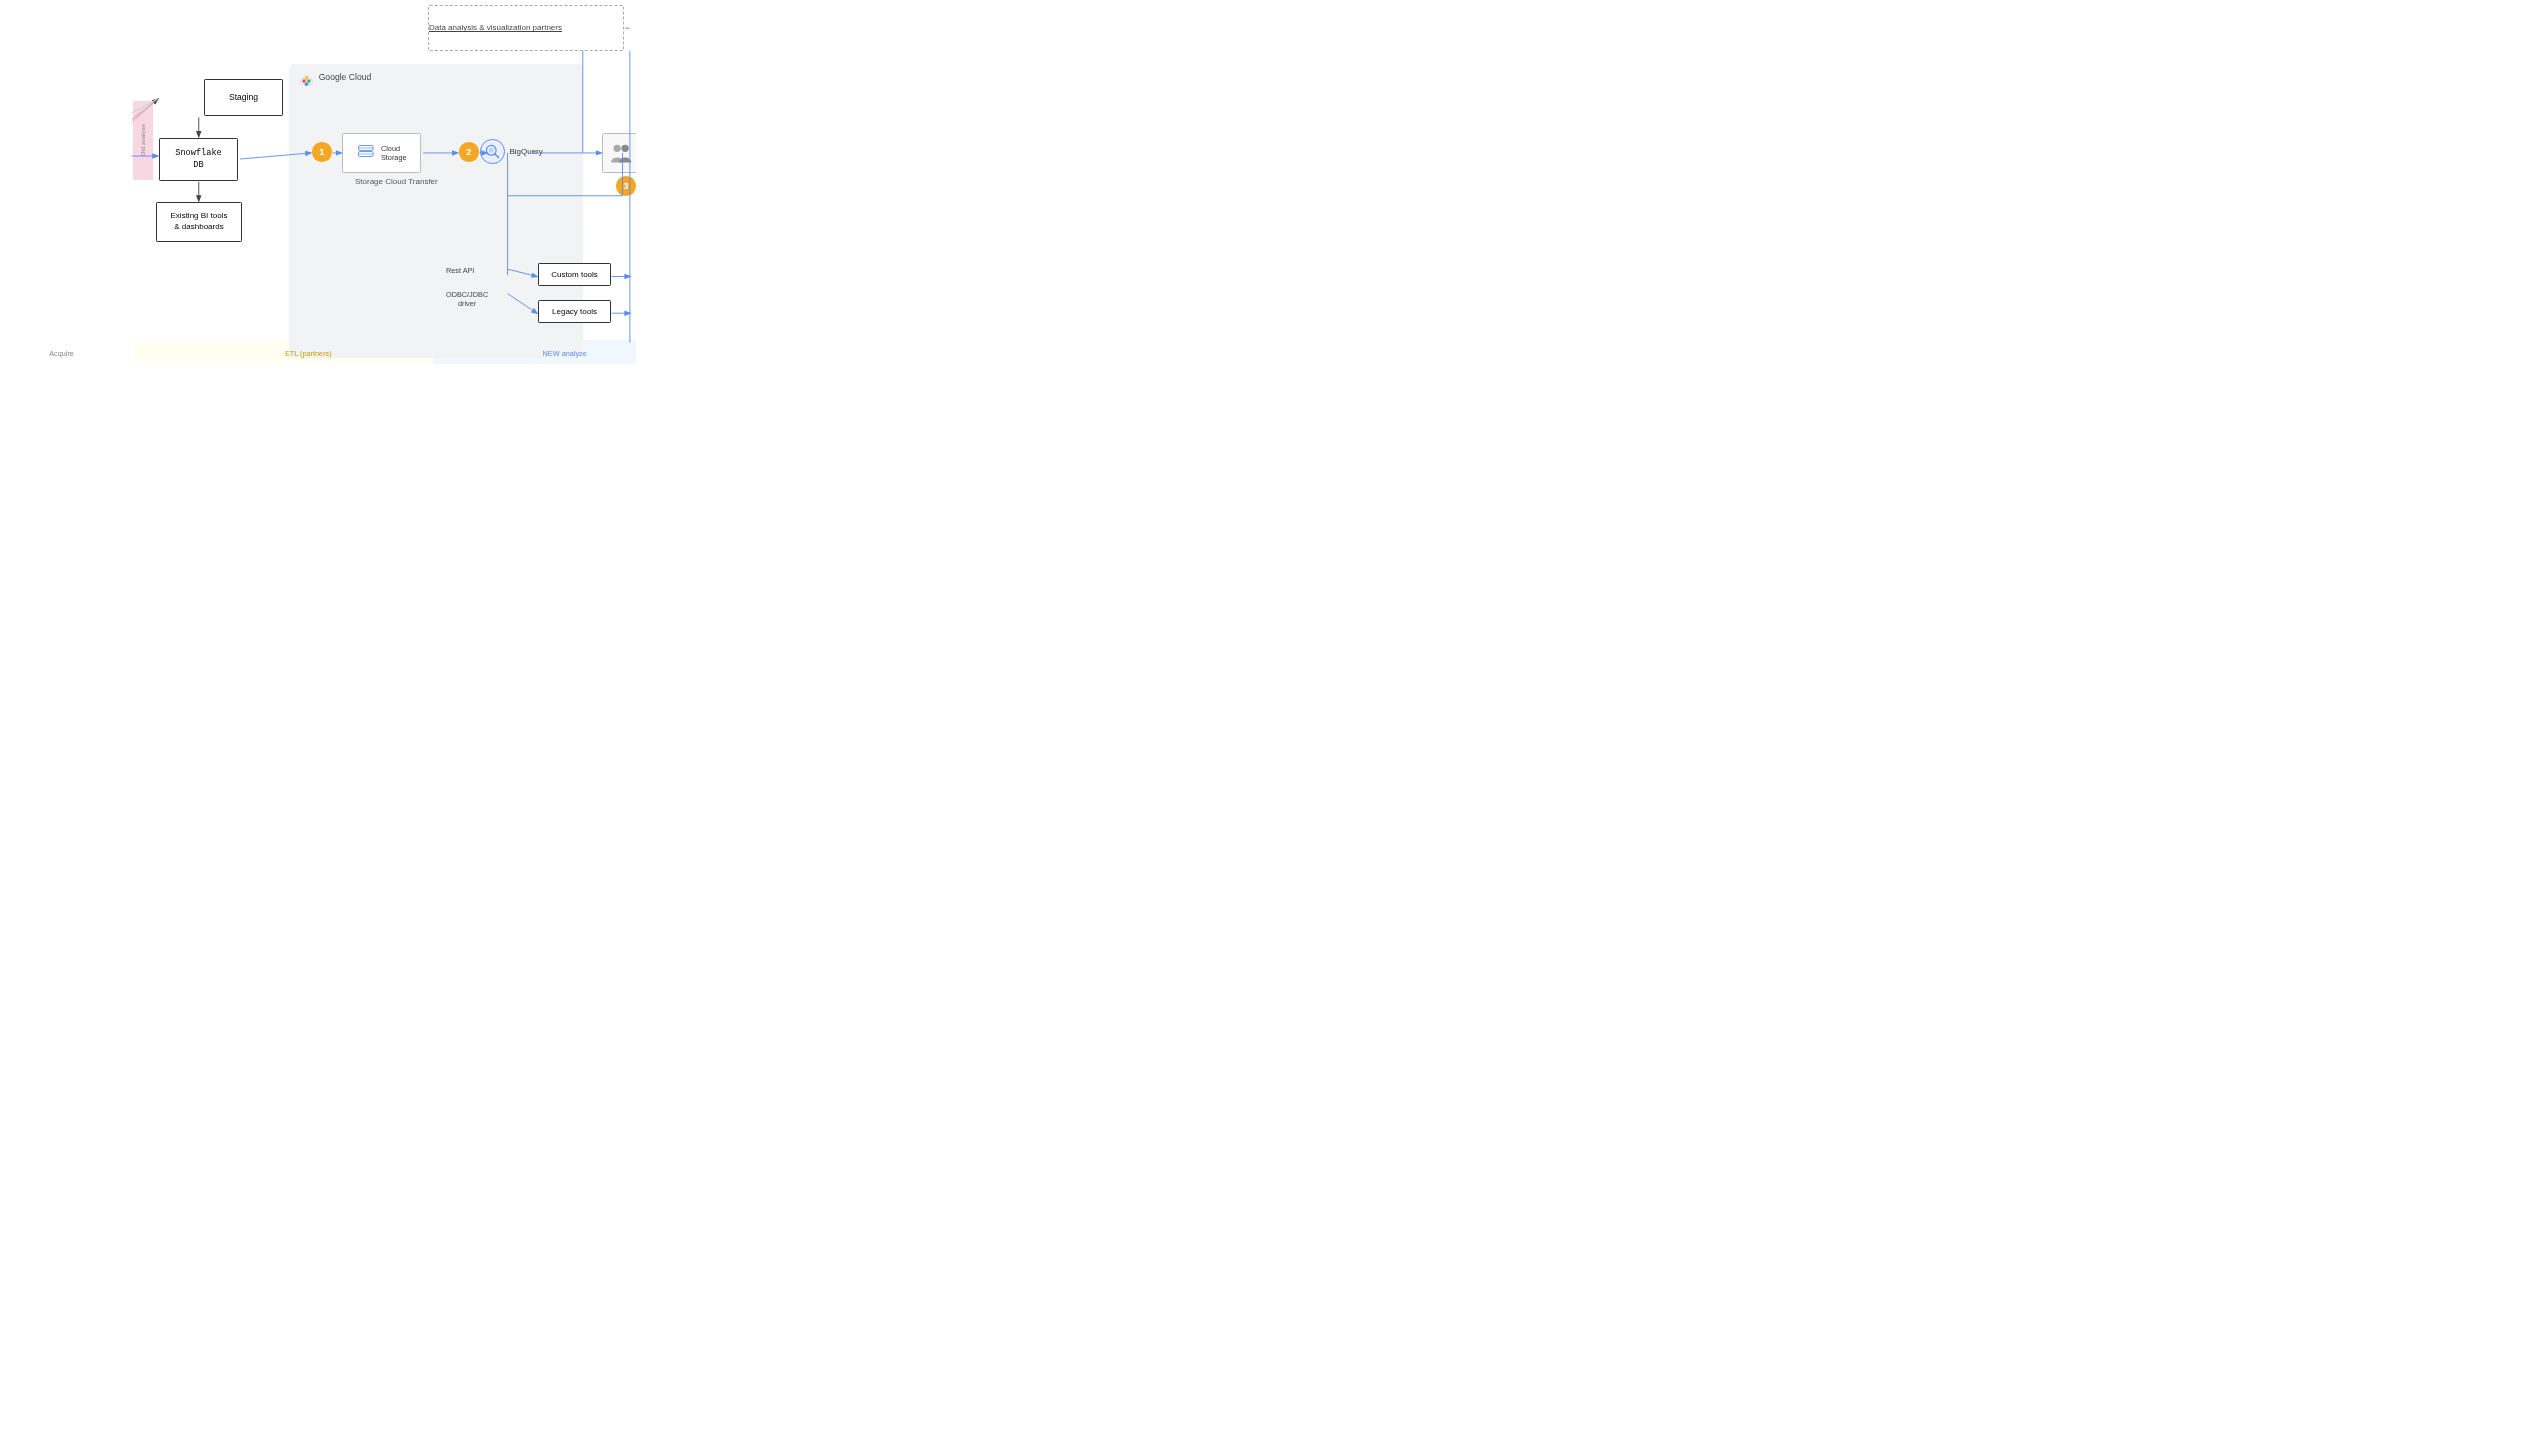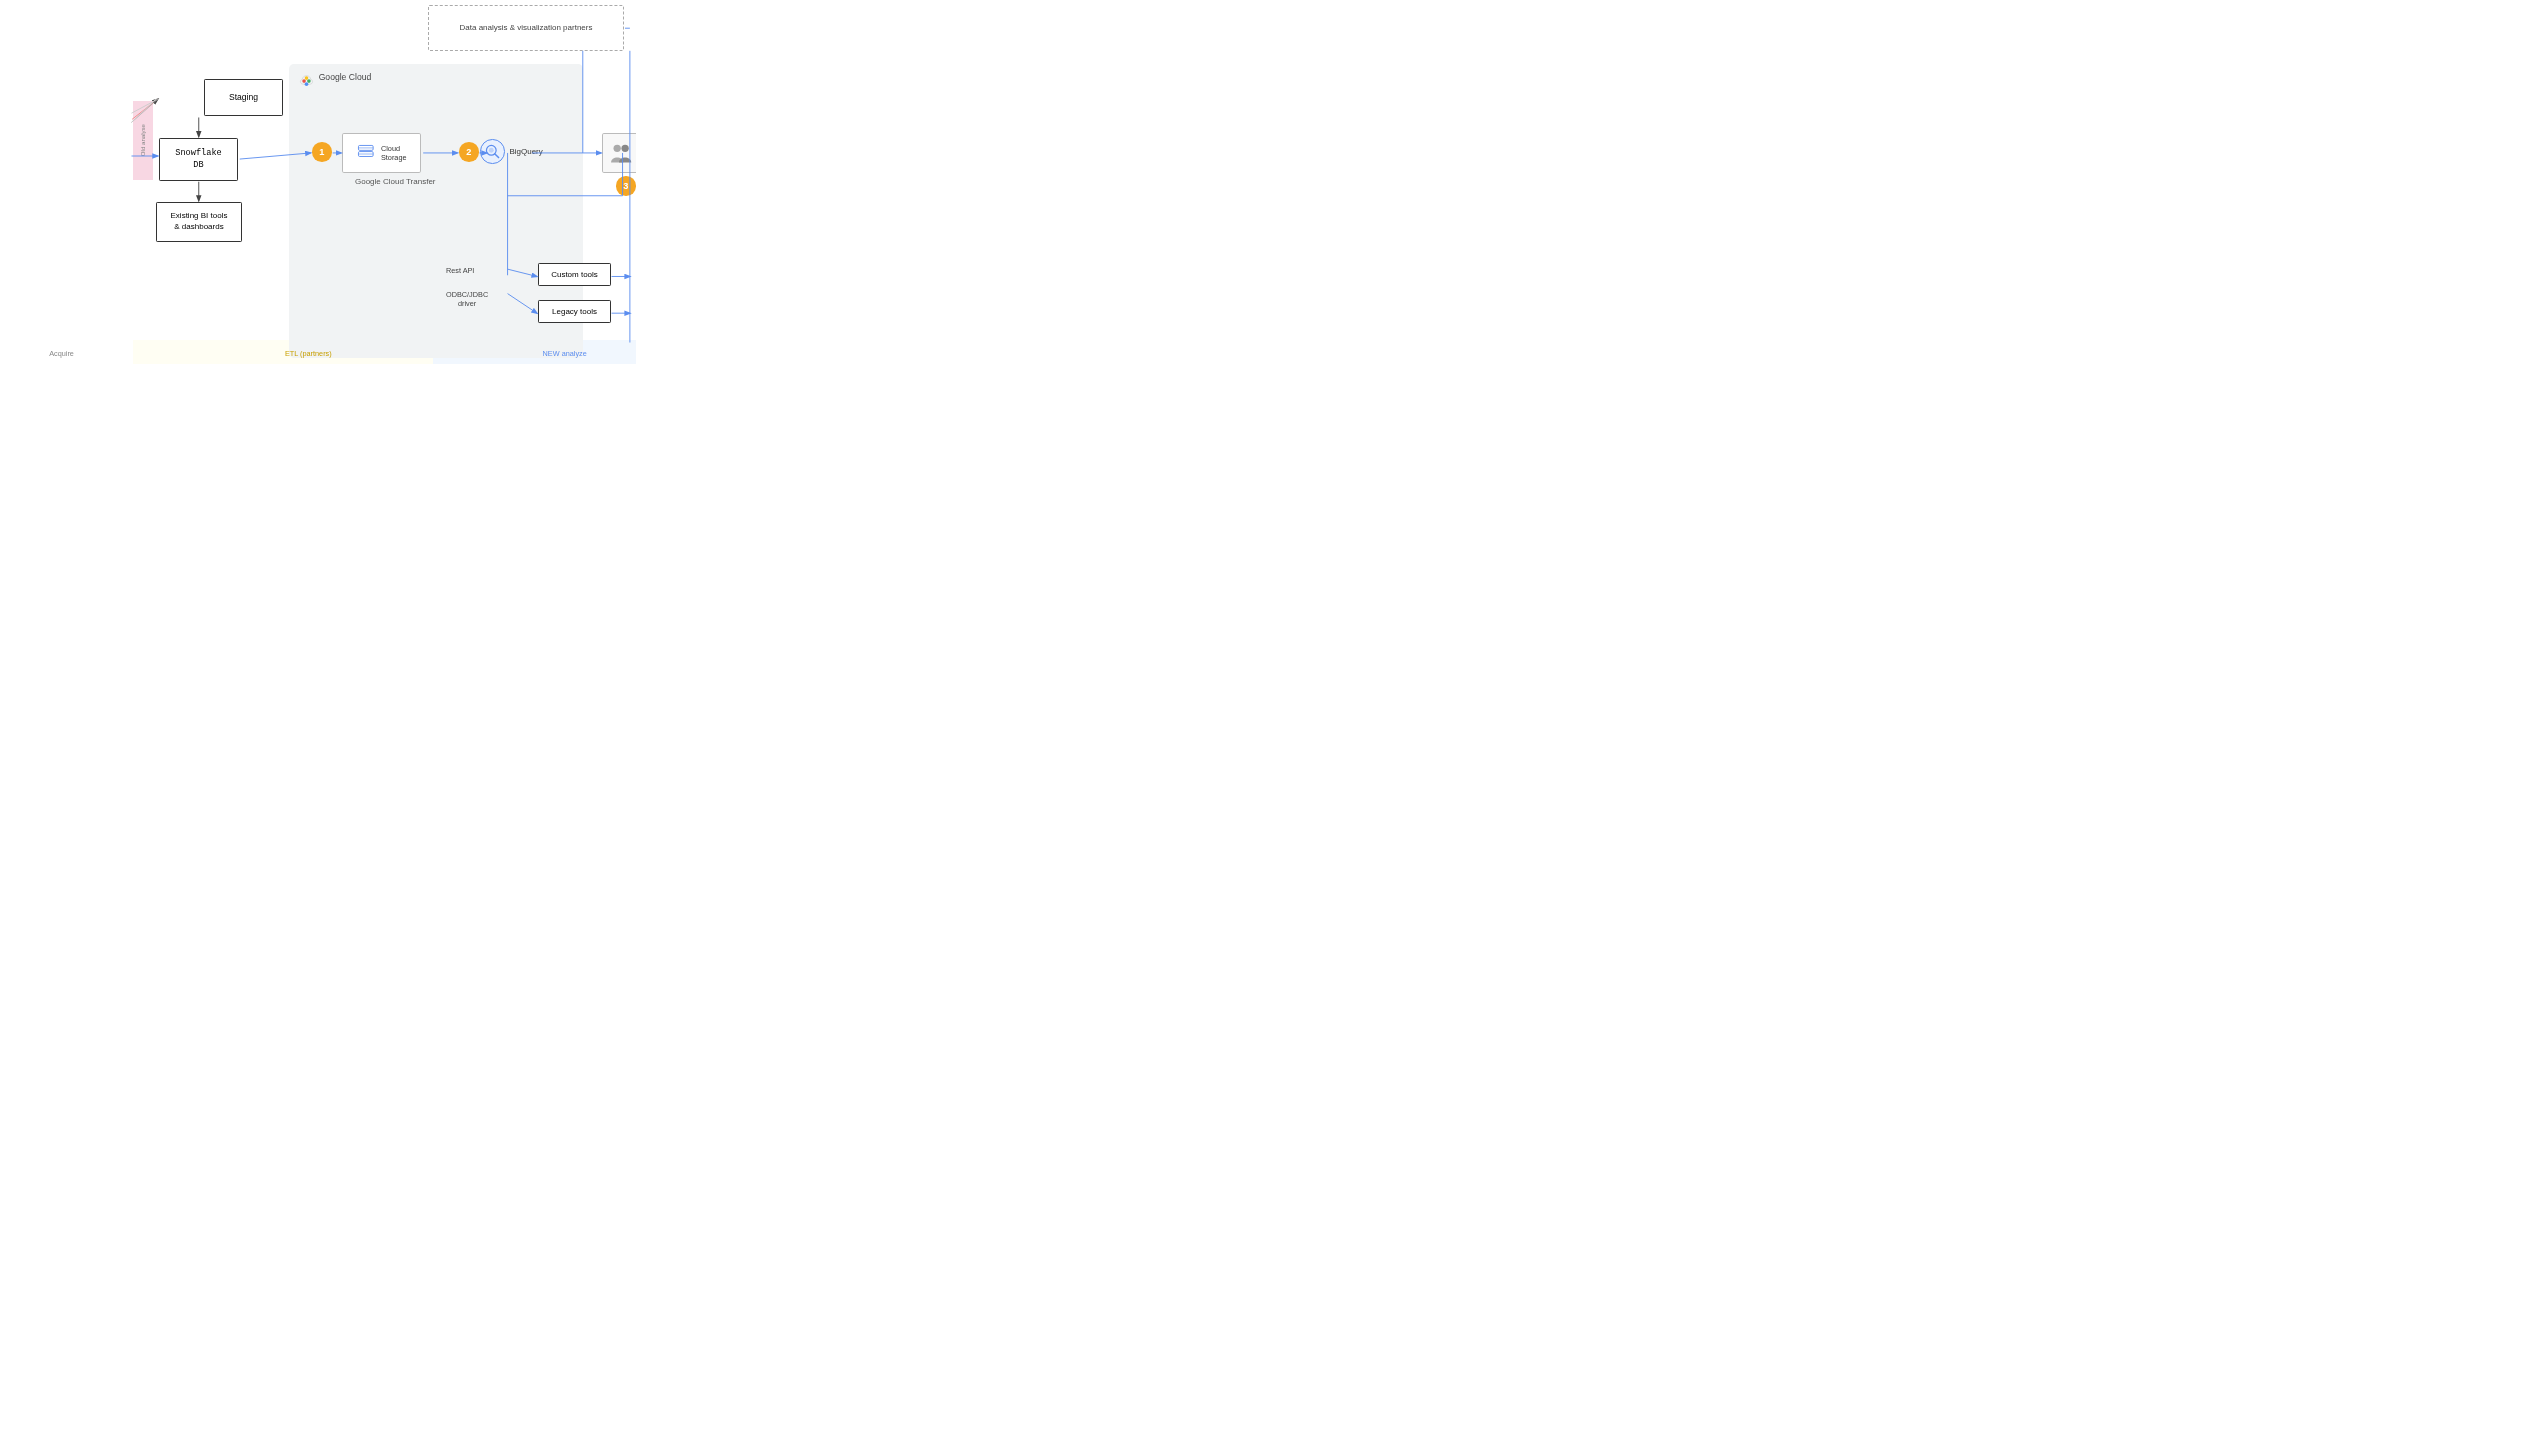--- a/index.html
+++ b/index.html
@@ -249,24 +249,24 @@
     .partners-box {
       position: absolute;
       top: 4.9px;
       left: 428px;
       width: 196px;
       height: 46px;
       border: 1.2px dashed #aaa;
       border-radius: 1.8px;
       display: flex;
       align-items: center;
-      justify-content: center;
       font-size: 8px;
       color: #444;
       text-align: center;
+      text-decoration: underline;
     }
 
     
     .users-icon-box {
       position: absolute;
       top: 133px;
       left: 602px;
       width: 40px;
       height: 40px;
       border: 0.9px solid #bbb;
@@ -399,21 +399,21 @@
 
       <circle cx="28" cy="12" r="6" fill="#888"></circle>
       <path d="M18,35 C18,24 38,24 38,35" fill="#888"></path>
     </svg>
   </div>
 
   <div class="badge" style="top:176px;left:616px;">
     <span>3</span>
   </div>
 
-  <div class="cloud-transfer-label">Google Cloud Transfer</div>
+  <div class="cloud-transfer-label">Storage Cloud Transfer</div>
 
   <div class="rest-api-label">Rest API</div>
   <div class="odbc-label">ODBC/JDBC<br>driver</div>
 
   <div class="tool-box" style="position:absolute;top:263px;left:538px;">
     <span>Custom tools</span>
   </div>
 
   <div class="tool-box" style="position:absolute;top:300px;left:538px;">
     <span>Legacy tools</span>

